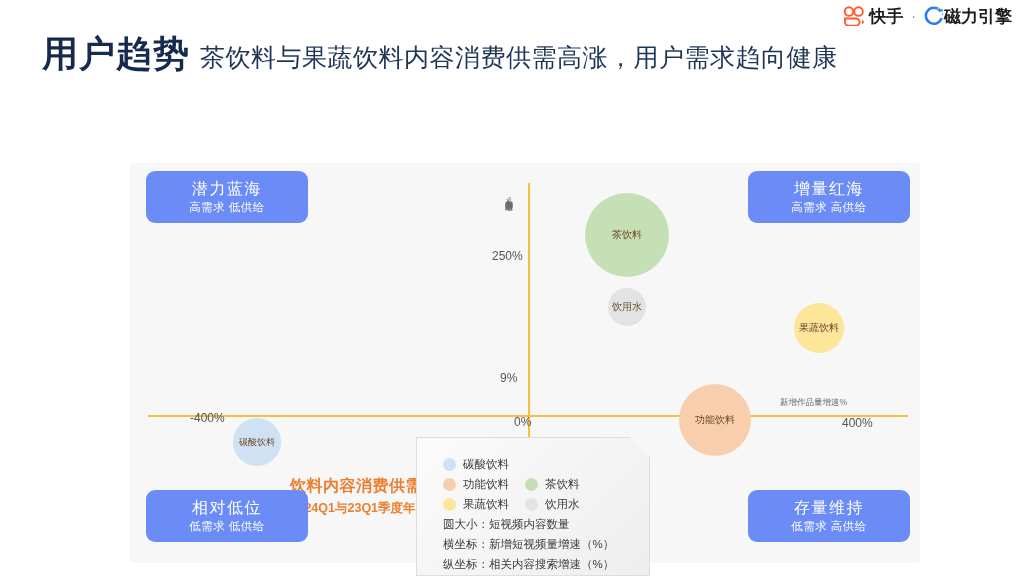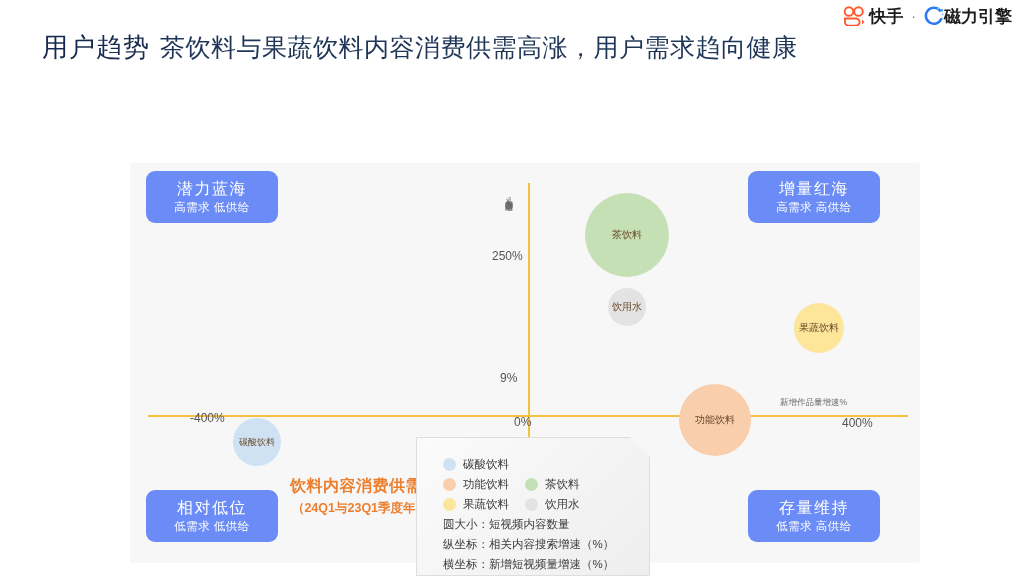--- a/index.html
+++ b/index.html
@@ -27,21 +27,21 @@
     font-size: 17px; font-weight: bold; color: #1b1b1b;
   }
 
   
   .title-row {
     position: absolute; left: 42px; top: 30px;
     display: flex; align-items: baseline; gap: 10px;
     white-space: nowrap;
   }
   .title-tag {
-    font-size: 26px; font-weight: normal; color: #162a4e; letter-spacing: 1px;
+    font-size: 36px; font-weight: bold; color: #162a4e; letter-spacing: 1px;
   }
   .title-main {
     font-size: 25px; font-weight: normal; color: #1f3557; letter-spacing: 0.5px;
   }
 
   
   .banner {
     position: absolute; left: 62px; top: 88px;
     width: 938px; height: 55px;
     background: linear-gradient(100deg, #3d7bfb 0%, #4b87fc 55%, #7ba6fd 100%);
@@ -88,21 +88,21 @@
   .bubble {
     position: absolute; border-radius: 50%;
     display: flex; align-items: center; justify-content: center;
   }
   .bubble span {
     font-size: 10px; color: #6b4a2a; white-space: nowrap;
   }
 
   
   .pill {
-    position: absolute; width: 132px; height: 52px;
+    position: absolute; width: 162px; height: 52px;
     background: #6b8cf6; border-radius: 9px;
     display: flex; flex-direction: column; align-items: center; justify-content: center;
     color: #fff;
   }
   .pill .p1 { font-size: 16px; letter-spacing: 1.5px; line-height: 20px; }
   .pill .p2 { font-size: 11.5px; letter-spacing: .5px; line-height: 17px; }
 
   
   .chart-head {
     position: absolute; left: 160px; top: 313px;
@@ -235,17 +235,17 @@
       <div class="lg-item">
         <span class="lg-dot" style="background:#fde59a;"></span>
         <span class="lg-label">果蔬饮料</span>
       </div>
       <div class="lg-item">
         <span class="lg-dot" style="background:#e3e3e3;"></span>
         <span class="lg-label">饮用水</span>
       </div>
     </div>
     <div class="lg-meta">圆大小：短视频内容数量</div>
+    <div class="lg-meta">横坐标：新增短视频量增速（%）</div>
     <div class="lg-meta">纵坐标：相关内容搜索增速（%）</div>
-    <div class="lg-meta">横坐标：新增短视频量增速（%）</div>
   </div>
 
 </div>
 
 </body></html>

